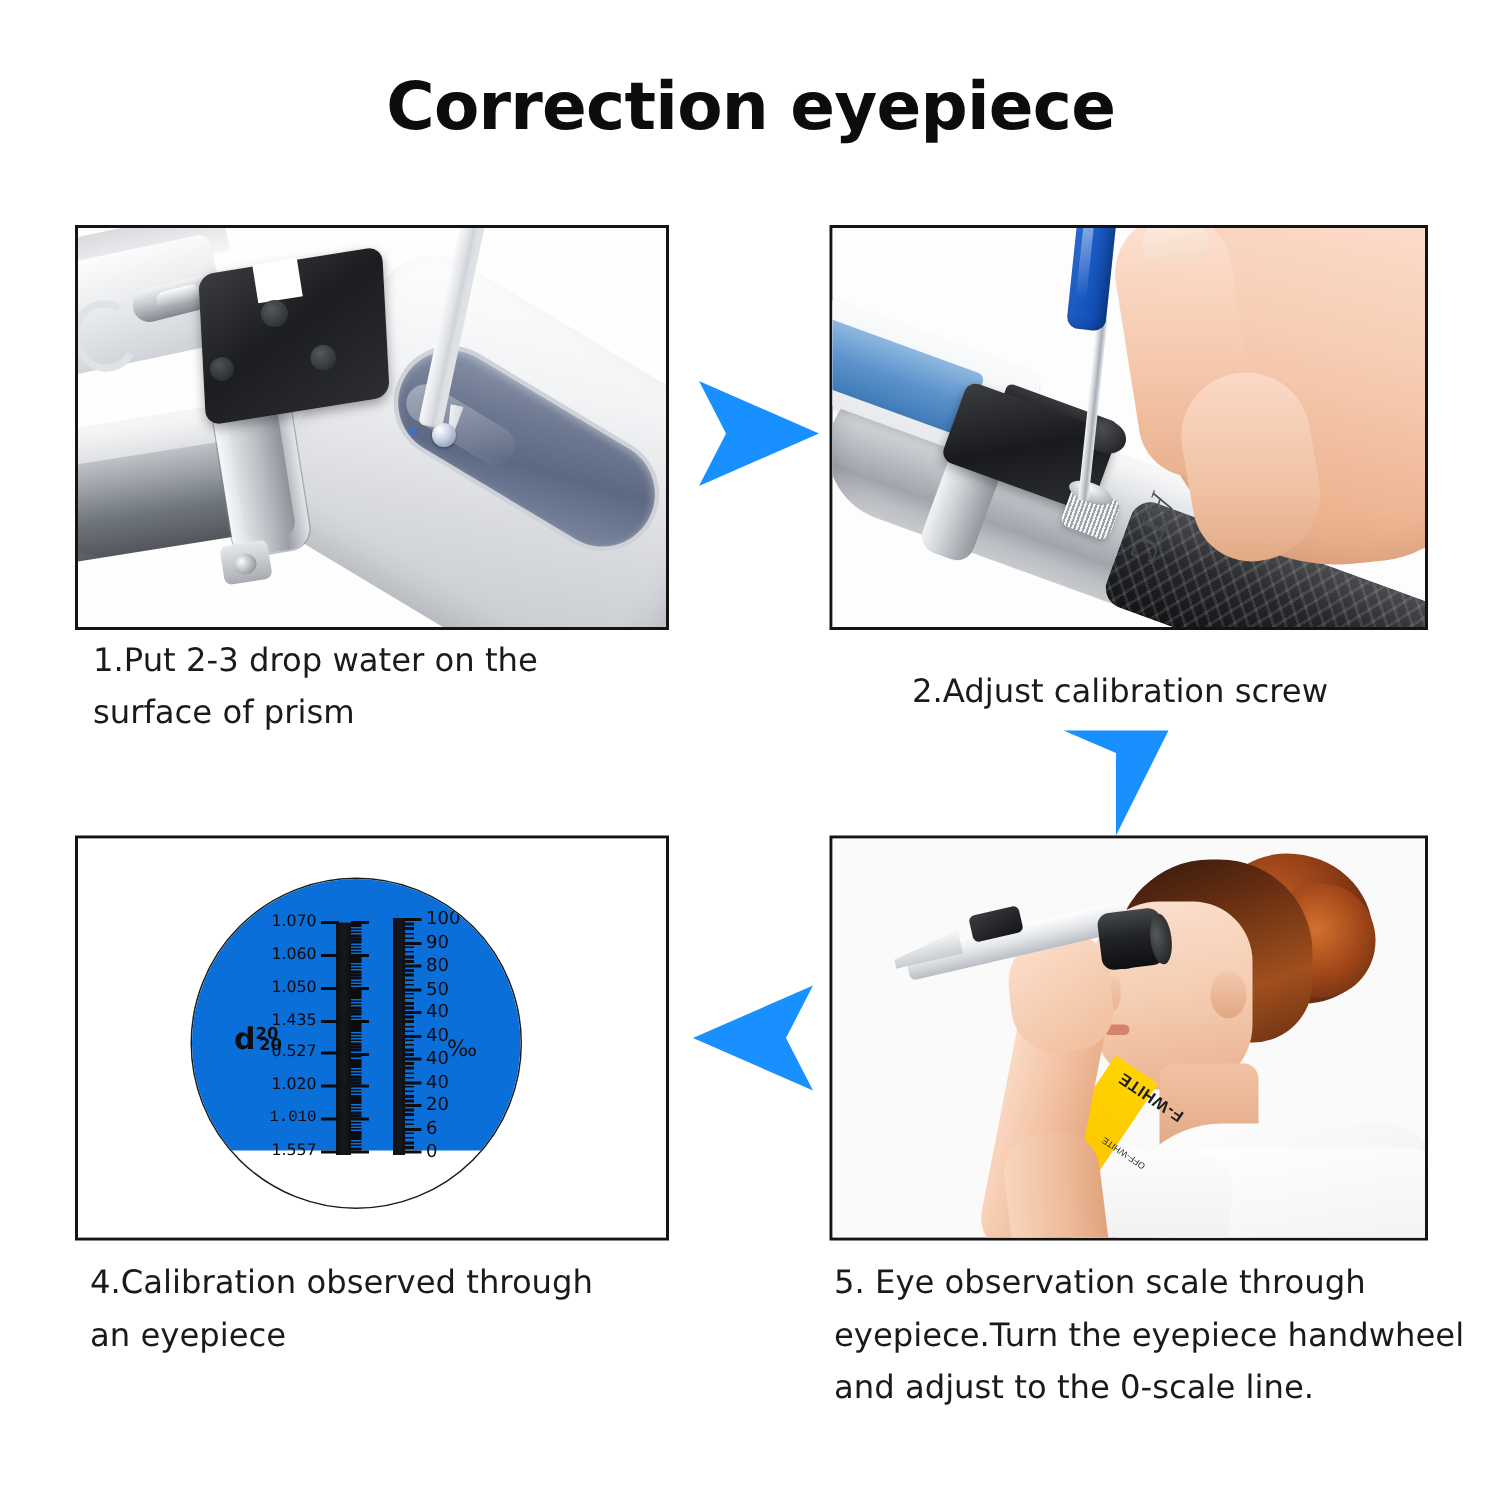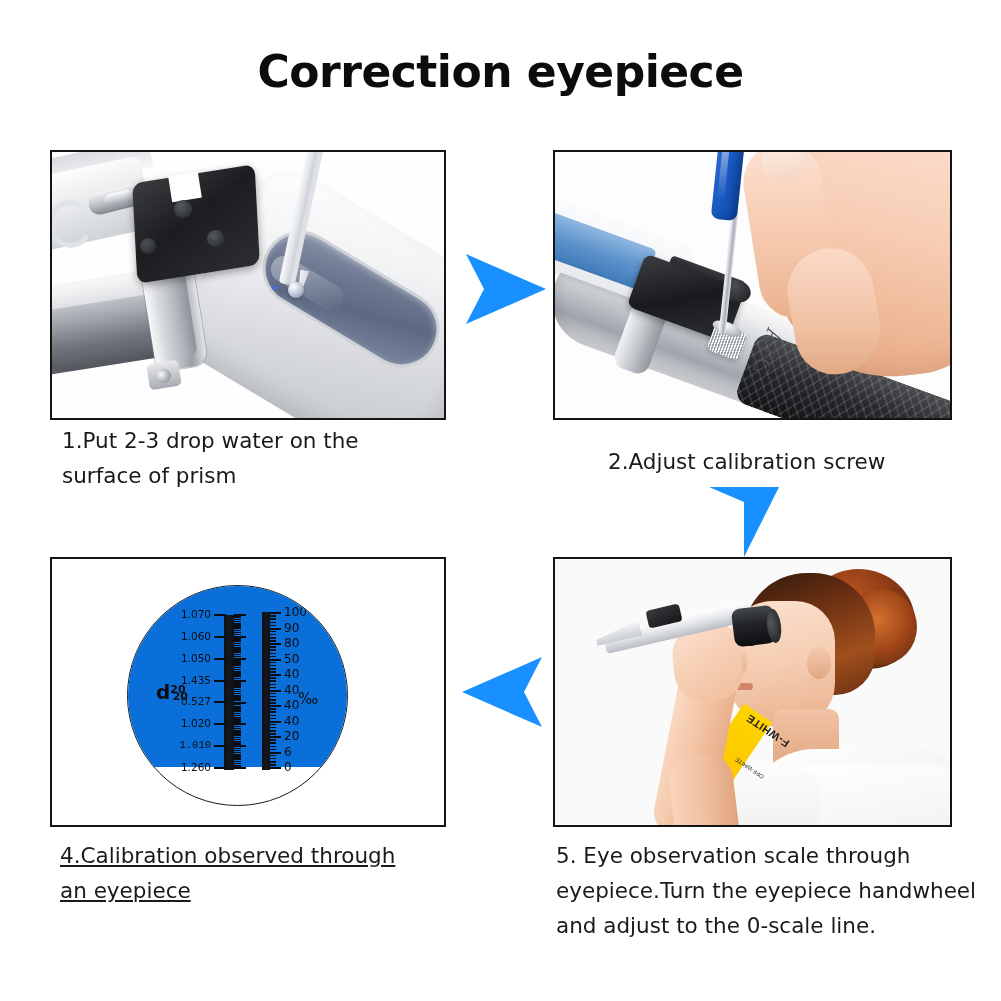--- a/index.html
+++ b/index.html
@@ -47,21 +47,21 @@
     position: absolute;
     font-family: "DejaVu Sans", sans-serif;
     font-size: 21.5px;
     line-height: 35px;
     color: #1a1a1a;
     white-space: pre-line;
   }
   #caption-1 { left: 62px;  top: 423px; width: 400px; }
   #caption-2 { left: 608px; top: 444px; width: 400px; }
   #caption-3 { left: 556px; top: 838px; width: 430px; }
-  #caption-4 { left: 60px;  top: 838px; width: 410px; text-decoration: underline; }
+  #caption-4 { left: 60px;  top: 838px; width: 410px; }
 
   
   .arrow { position: absolute; }
   #arrow-right { left: 462px; top: 252px; width: 84px; height: 74px; }
   #arrow-down  { left: 707px; top: 485px; width: 74px; height: 72px; }
   #arrow-left  { left: 460px; top: 655px; width: 86px; height: 74px; }
 
   
   .p1-stage { position:absolute; inset:0; background:#fefefe; }
   .p1-body {
@@ -750,21 +750,21 @@
         </div>
 
       <div id="left-labels">
           <div class="p4-lbl" style="left: 40px; top: 22px; width: 43px;">1.070</div>
           <div class="p4-lbl" style="left: 40px; top: 43.8571px; width: 43px;">1.060</div>
           <div class="p4-lbl" style="left: 40px; top: 65.7143px; width: 43px;">1.050</div>
           <div class="p4-lbl" style="left: 40px; top: 87.5714px; width: 43px;">1.435</div>
           <div class="p4-lbl" style="left: 40px; top: 109.429px; width: 43px;">0.527</div>
           <div class="p4-lbl" style="left: 40px; top: 131.286px; width: 43px;">1.020</div>
           <div class="p4-lbl" style="left: 40px; top: 153.143px; width: 43px; font-family: Liberation Mono, monospace;">1.010</div>
-          <div class="p4-lbl" style="left: 40px; top: 175px; width: 43px;">1.260</div>
+          <div class="p4-lbl" style="left: 40px; top: 175px; width: 43px;">1.557</div>
         </div>
       <div id="right-labels">
           <div class="p4-rlbl" style="left: 156px; top: 19px;">100</div>
           <div class="p4-rlbl" style="left: 156px; top: 34.5px;">90</div>
           <div class="p4-rlbl" style="left: 156px; top: 50px;">80</div>
           <div class="p4-rlbl" style="left: 156px; top: 65.5px;">50</div>
           <div class="p4-rlbl" style="left: 156px; top: 81px;">40</div>
           <div class="p4-rlbl" style="left: 156px; top: 96.5px;">40</div>
           <div class="p4-rlbl" style="left: 156px; top: 112px;">40</div>
           <div class="p4-rlbl" style="left: 156px; top: 127.5px;">40</div>

